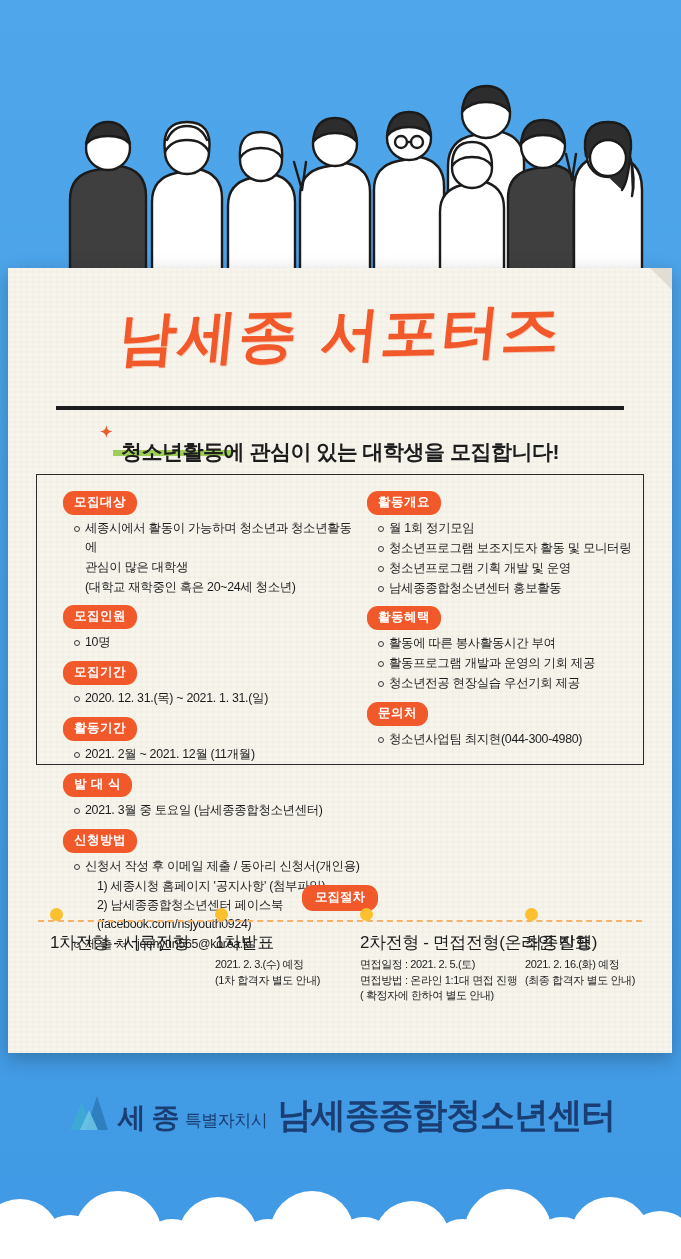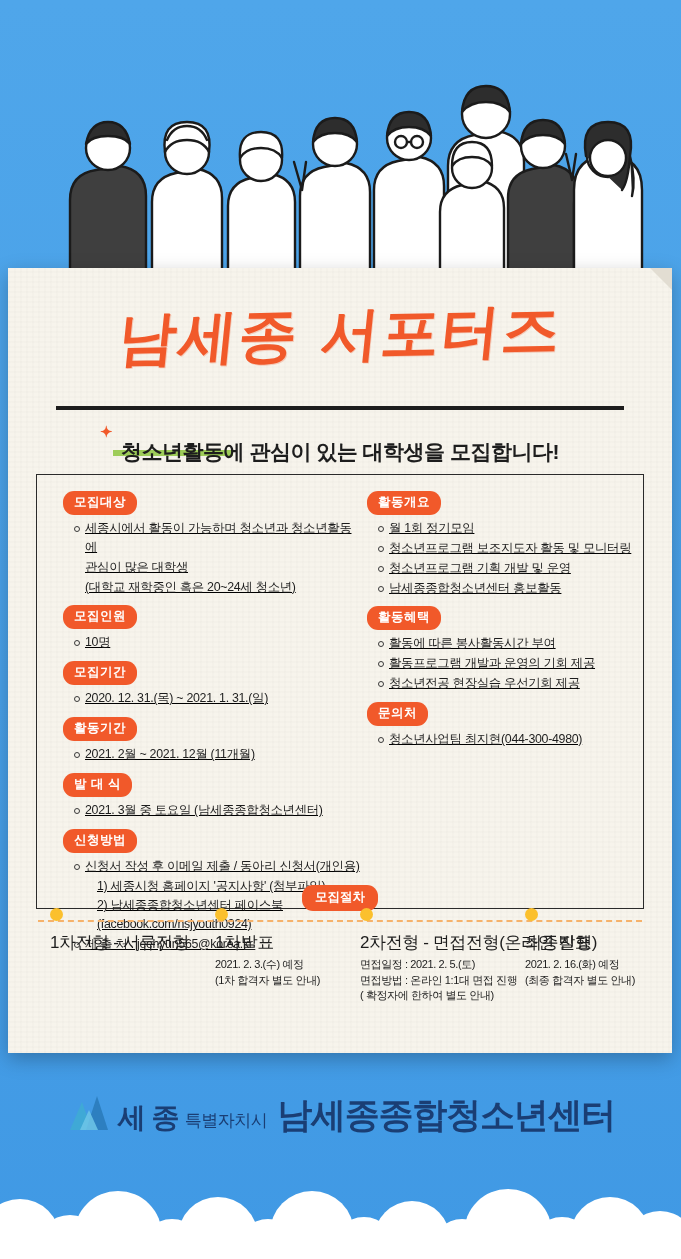--- a/index.html
+++ b/index.html
@@ -93,21 +93,21 @@
     left: 105px; top: 182px;
     width: 120px; height: 6px;
     background: #8ec63f;
     opacity: .85;
   }
 
   
   .content-box {
     position: absolute;
     left: 28px; top: 206px;
-    width: 608px; height: 435px;
+    width: 608px; height: 291px;
     border: 1.6px solid #2a2a2a;
     background: transparent;
   }
   .col-left  { position: absolute; left: 26px;  top: 14px; width: 300px; }
   .col-right { position: absolute; left: 330px; top: 14px; width: 265px; }
 
   .tag {
     display: inline-block;
     background: #f1592a;
     color: #fff;
@@ -117,21 +117,20 @@
     border-radius: 11px;
     letter-spacing: 0.5px;
     margin: 7px 0 4px;
   }
   .tag.first { margin-top: 2px; }
 
   ul.items {
     list-style: none;
     margin: 0 0 2px;
     padding: 0 0 0 10px;
-    text-decoration: underline;
   }
   ul.items li {
     position: relative;
     font-size: 12.4px;
     color: #1d1d1d;
     line-height: 1.52;
     padding-left: 12px;
     margin-bottom: 1px;
     letter-spacing: -0.3px;
   }

